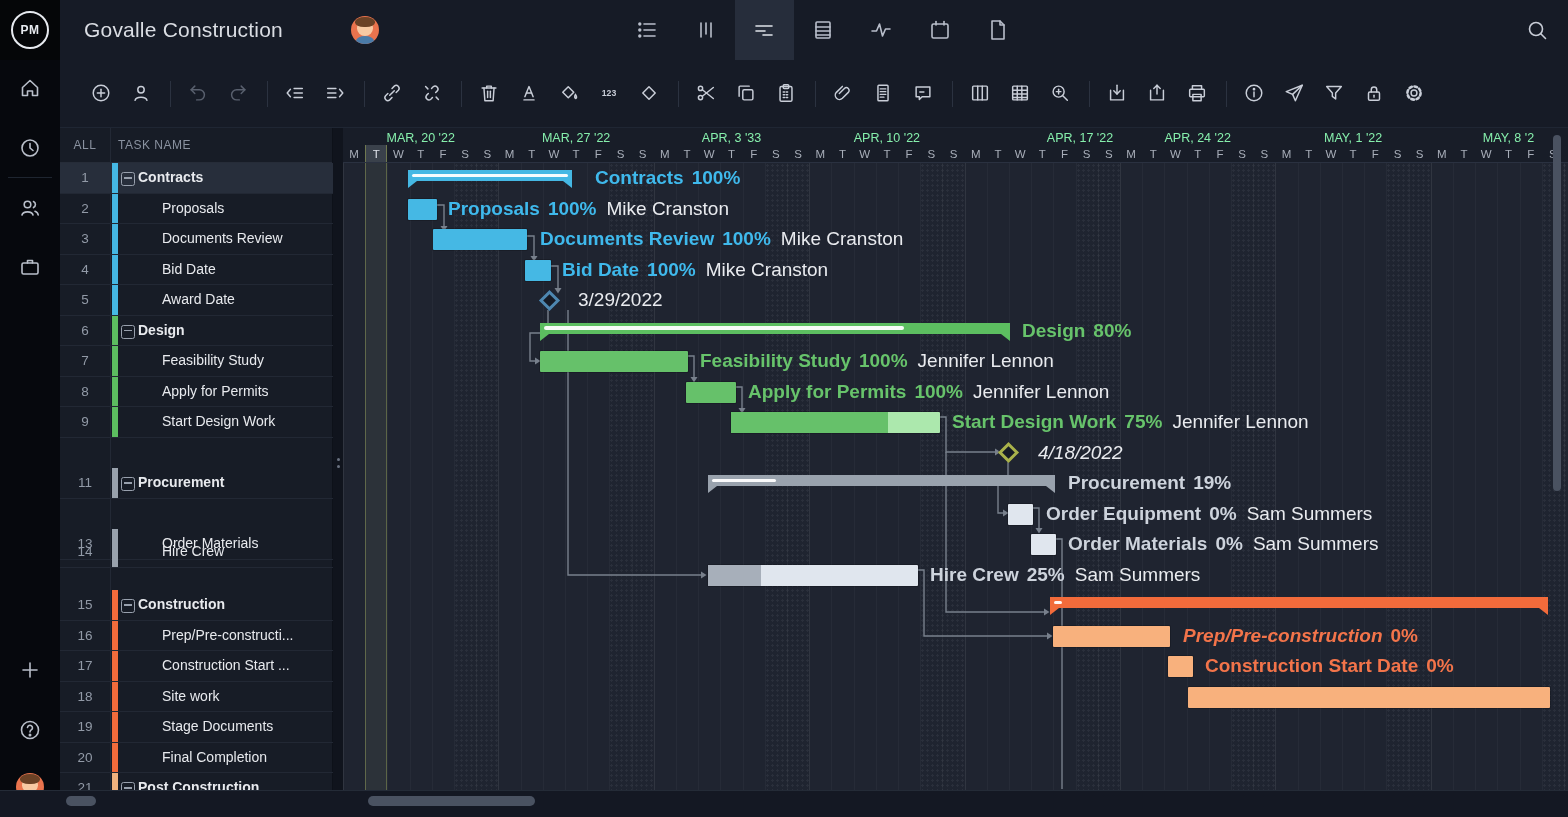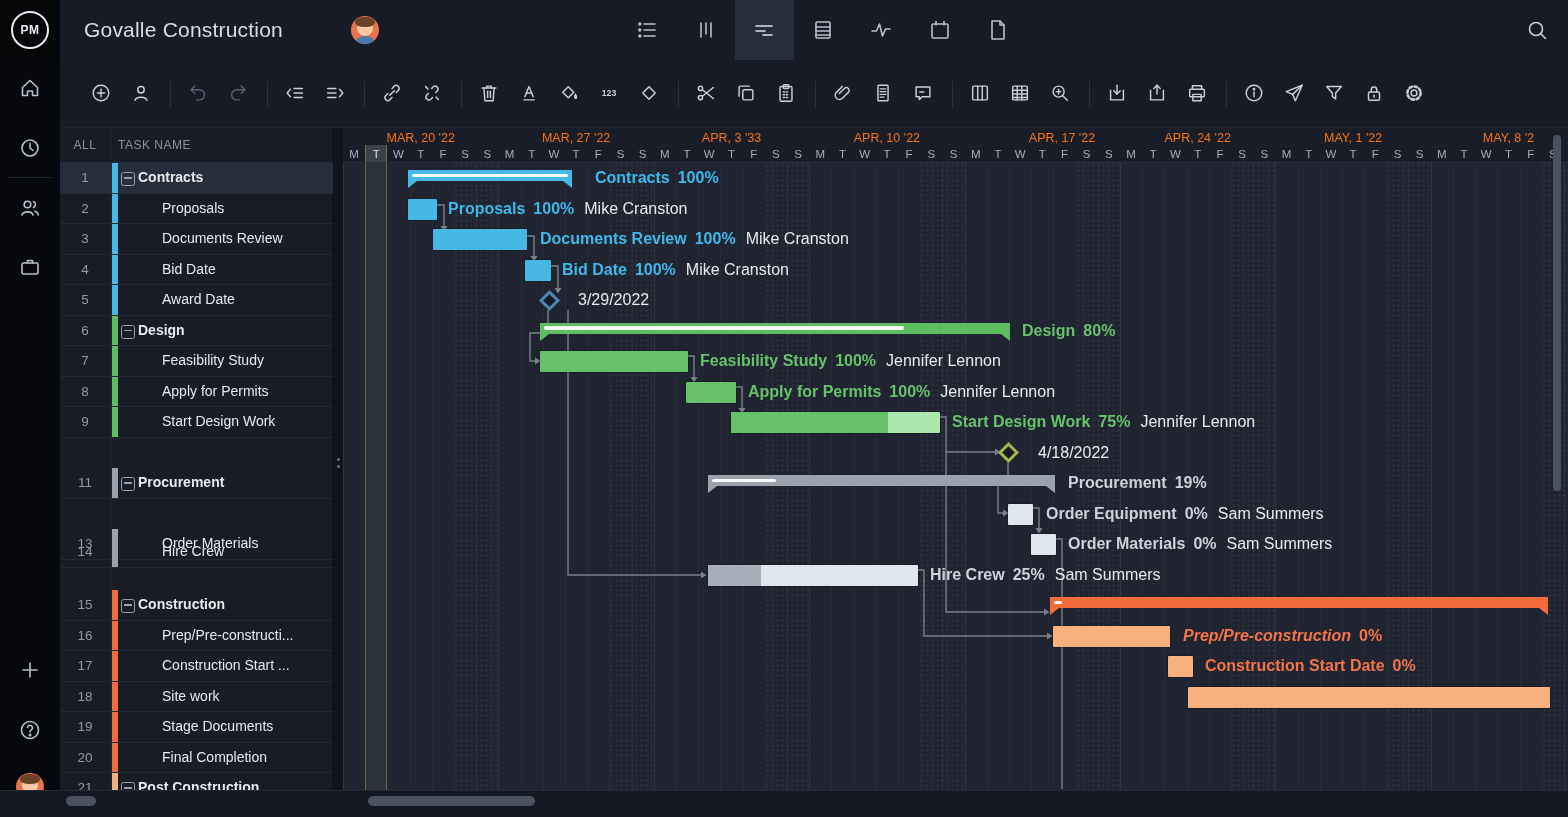--- a/index.html
+++ b/index.html
@@ -47,39 +47,39 @@
   .rname{position:absolute;left:102px;top:0;line-height:29.5px;font-size:14px;color:#E8EAEE;white-space:nowrap}
   .trow.group .rname{left:78px;font-weight:bold}
   .collapse{position:absolute;left:61px;top:9px;width:12px;height:12px;border:1.4px solid #98A0AD;border-radius:2.5px}
   .collapse:after{content:"";position:absolute;left:2px;right:2px;top:4.3px;height:1.4px;background:#98A0AD}
   
   #gutter{position:absolute;left:333px;top:128px;width:10px;height:662px;background:#10141D}
   .gdot{position:absolute;left:3.5px;width:3px;height:3px;border-radius:50%;background:#6A7280}
   
   #chartHeader{position:absolute;left:343px;top:128px;width:1225px;height:35px;background:#181D28;border-bottom:1px solid #2A3140;
                overflow:hidden;box-sizing:border-box}
-  .wk{position:absolute;top:2.5px;font-size:12.5px;color:#f97316;white-space:nowrap;transform:translateX(-50%)}
+  .wk{position:absolute;top:2.5px;font-size:12.5px;color:#86efac;white-space:nowrap;transform:translateX(-50%)}
   .day{position:absolute;top:16.5px;width:22.2px;height:18px;text-align:center;font-size:11.5px;color:#A8AEB9;line-height:18px;box-sizing:border-box}
   .day.today{background:#3A414B;color:#DDE1E8;border-left:1px solid #6F7850;border-right:1px solid #6F7850}
   
   #plot{position:absolute;left:343px;top:163px;width:1225px;height:627px;background:#1F2430;overflow:hidden}
   .gridline{position:absolute;top:0;width:1px;height:100%;background:rgba(255,255,255,.035)}
   .gridline.week{background:rgba(255,255,255,.08)}
   .weekend{position:absolute;top:0;width:44.4px;height:100%;
            background-image:radial-gradient(rgba(255,255,255,.05) 1px,transparent 1.3px);background-size:5px 5px}
   #todayCol{position:absolute;top:0;width:22.2px;height:100%;background:rgba(170,180,140,.10);
             border-left:1px solid rgba(133,143,83,.55);border-right:1px solid rgba(133,143,83,.55);box-sizing:border-box}
   #connectors{position:absolute;left:0;top:0}
   .bar{position:absolute;height:21px;border-radius:1px;box-shadow:0 0 0 1px rgba(0,0,0,.18)}
   .barProg{position:absolute;left:0;top:0;height:100%}
   .sum{position:absolute;height:11px}
   .tail{position:absolute}
   .stripe{position:absolute;top:3.5px;left:4px;height:3.5px;background:#fff;border-radius:2px;opacity:.95}
   .ms{position:absolute;width:15px;height:15px;transform:rotate(45deg);background:#161B26;border:3px solid #4E87B0;box-sizing:border-box}
-  .lbl{position:absolute;white-space:nowrap;font-size:16px;transform:translateY(-50%)}
+  .lbl{position:absolute;white-space:nowrap;font-size:19px;transform:translateY(-50%)}
   .lbl b{font-weight:bold}
   .lbl .pct{margin-left:8px}
   .lbl .asg{color:#E9EBEF;margin-left:10px}
   
   #bottom{position:absolute;left:0;top:790px;width:1568px;height:27px;background:#141823;border-top:1px solid #242B37;box-sizing:border-box}
   .pill{position:absolute;background:#4A5261;border-radius:5px;height:10px}
   #vpill{position:absolute;left:1553px;top:135px;width:8px;height:356px;border-radius:4px;background:#4A5261}
 </style>
 </head>
 <body>
@@ -650,21 +650,21 @@
     <div class="day" style="left: 421.8px;">S</div>
     <div class="day" style="left: 444px;">S</div>
     <div class="wk" style="left: 543.9px;">APR, 10 '22</div>
     <div class="day" style="left: 466.2px;">M</div>
     <div class="day" style="left: 488.4px;">T</div>
     <div class="day" style="left: 510.6px;">W</div>
     <div class="day" style="left: 532.8px;">T</div>
     <div class="day" style="left: 555px;">F</div>
     <div class="day" style="left: 577.2px;">S</div>
     <div class="day" style="left: 599.4px;">S</div>
-    <div class="wk" style="left: 719px;">APR, 17 '22</div>
+    <div class="wk" style="left: 737px;">APR, 17 '22</div>
     <div class="day" style="left: 621.6px;">M</div>
     <div class="day" style="left: 643.8px;">T</div>
     <div class="day" style="left: 666px;">W</div>
     <div class="day" style="left: 688.2px;">T</div>
     <div class="day" style="left: 710.4px;">F</div>
     <div class="day" style="left: 732.6px;">S</div>
     <div class="day" style="left: 754.8px;">S</div>
     <div class="wk" style="left: 854.7px;">APR, 24 '22</div>
     <div class="day" style="left: 777px;">M</div>
     <div class="day" style="left: 799.2px;">T</div>
@@ -805,21 +805,21 @@
     <div class="lbl" style="left: 679px; top: 167.75px;"><b style="color: rgb(103, 195, 107);">Design</b><b class="pct" style="color: rgb(103, 195, 107);">80%</b></div>
     <div class="bar" style="left: 197px; top: 188px; width: 148px; background: rgb(102, 193, 106);"></div>
     <div class="lbl" style="left: 357px; top: 198.25px;"><b style="color: rgb(103, 195, 107);">Feasibility Study</b><b class="pct" style="color: rgb(103, 195, 107);">100%</b><span class="asg">Jennifer Lennon</span></div>
     <div class="bar" style="left: 343px; top: 218.5px; width: 50px; background: rgb(102, 193, 106);"></div>
     <div class="lbl" style="left: 405px; top: 228.75px;"><b style="color: rgb(103, 195, 107);">Apply for Permits</b><b class="pct" style="color: rgb(103, 195, 107);">100%</b><span class="asg">Jennifer Lennon</span></div>
     <div class="bar" style="left: 388px; top: 249px; width: 209px; background: rgb(172, 232, 173);">
       <div class="barProg" style="width: 156.75px; background: rgb(102, 193, 106);"></div>
     </div>
     <div class="lbl" style="left: 609px; top: 259.25px;"><b style="color: rgb(103, 195, 107);">Start Design Work</b><b class="pct" style="color: rgb(103, 195, 107);">75%</b><span class="asg">Jennifer Lennon</span></div>
     <div class="ms" style="left: 657.5px; top: 282.25px; border-color: rgb(169, 178, 75);"></div>
-    <div class="lbl" style="left: 695px; top: 289.75px;"><span style="color: rgb(233, 235, 239);">4/18/2022</span></div>
+    <div class="lbl" style="left: 695px; top: 289.75px;"><span style="color: rgb(233, 235, 239); font-style: italic;">4/18/2022</span></div>
     <div class="sum" style="left: 365px; top: 312px; width: 347px; background: rgb(153, 162, 173);">
       <div class="tail" style="left: 0px; top: 11px; width: 0px; height: 0px; border-top: 7px solid rgb(153, 162, 173); border-right: 9px solid transparent;"></div>
       <div class="tail" style="right: 0px; top: 11px; width: 0px; height: 0px; border-top: 7px solid rgb(153, 162, 173); border-left: 9px solid transparent;"></div>
       <div class="stripe" style="width: 64.41px;"></div>
     </div>
     <div class="lbl" style="left: 725px; top: 320.25px;"><b style="color: rgb(205, 211, 220);">Procurement</b><b class="pct" style="color: rgb(205, 211, 220);">19%</b></div>
     <div class="bar" style="left: 665px; top: 340.5px; width: 25px; background: rgb(224, 230, 238);"></div>
     <div class="lbl" style="left: 703px; top: 350.75px;"><b style="color: rgb(205, 211, 220);">Order Equipment</b><b class="pct" style="color: rgb(205, 211, 220);">0%</b><span class="asg">Sam Summers</span></div>
     <div class="bar" style="left: 688px; top: 371px; width: 25px; background: rgb(224, 230, 238);"></div>
     <div class="lbl" style="left: 725px; top: 381.25px;"><b style="color: rgb(205, 211, 220);">Order Materials</b><b class="pct" style="color: rgb(205, 211, 220);">0%</b><span class="asg">Sam Summers</span></div>

